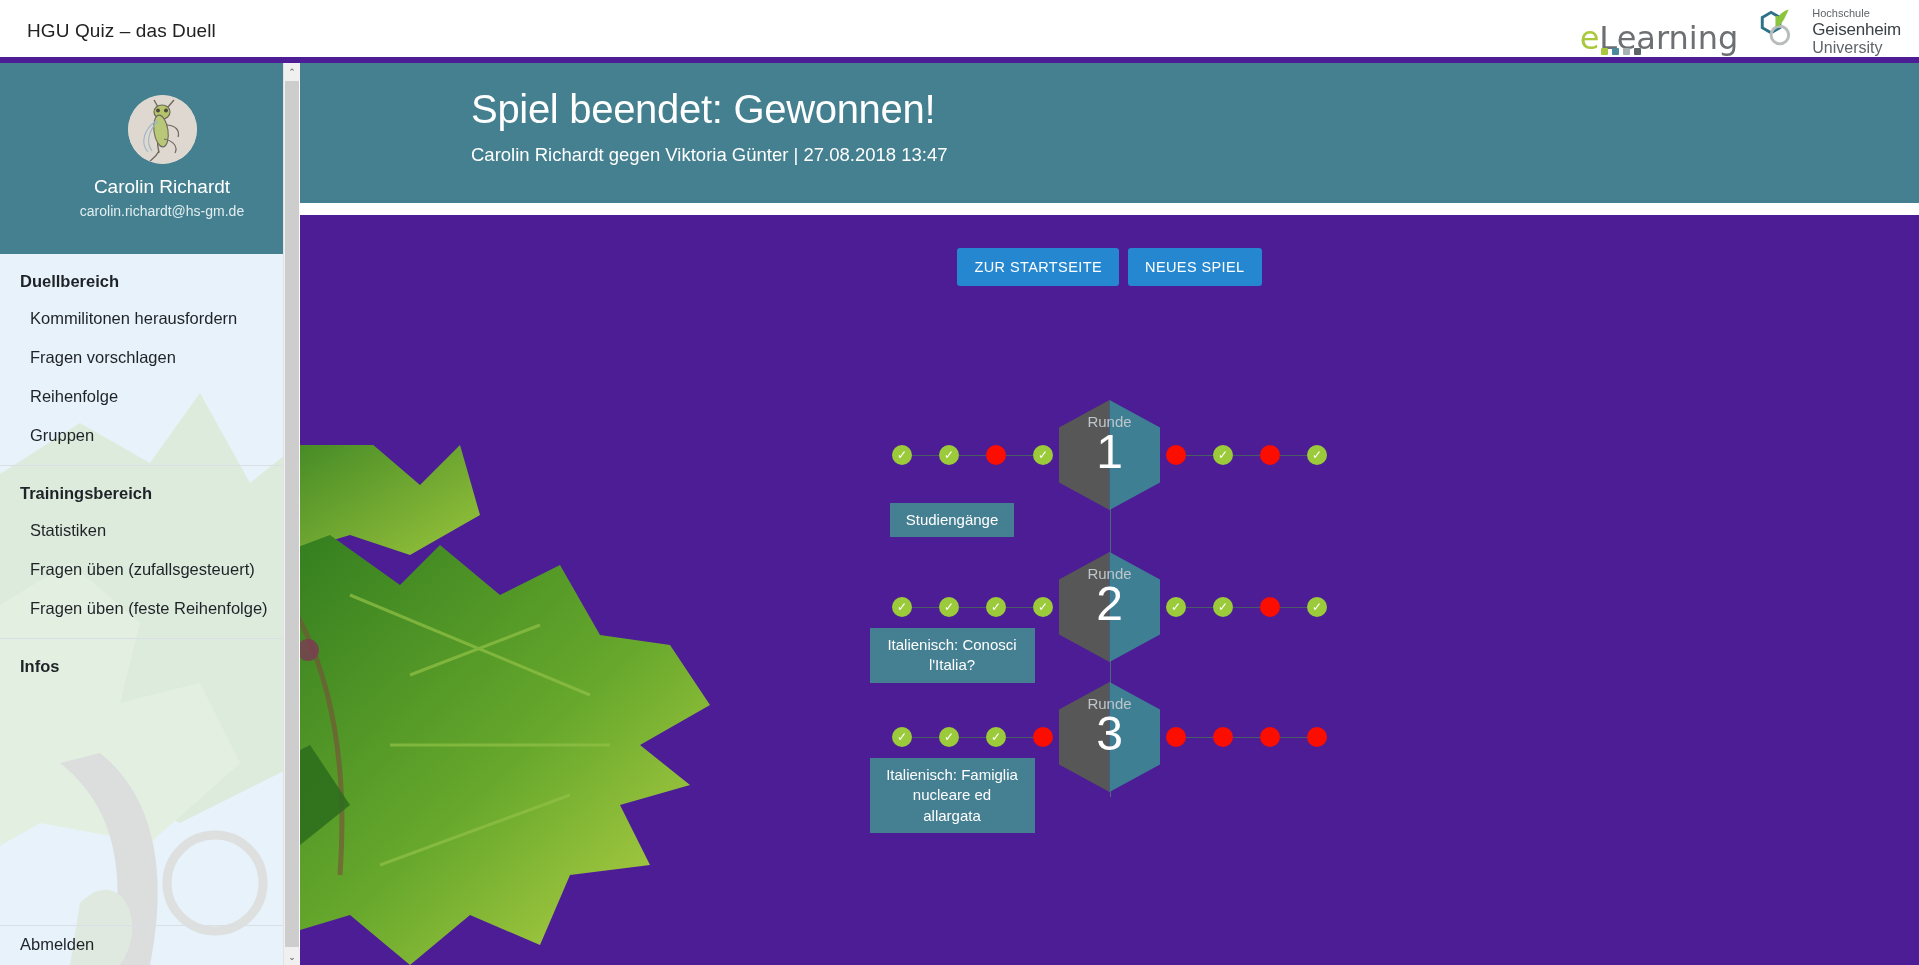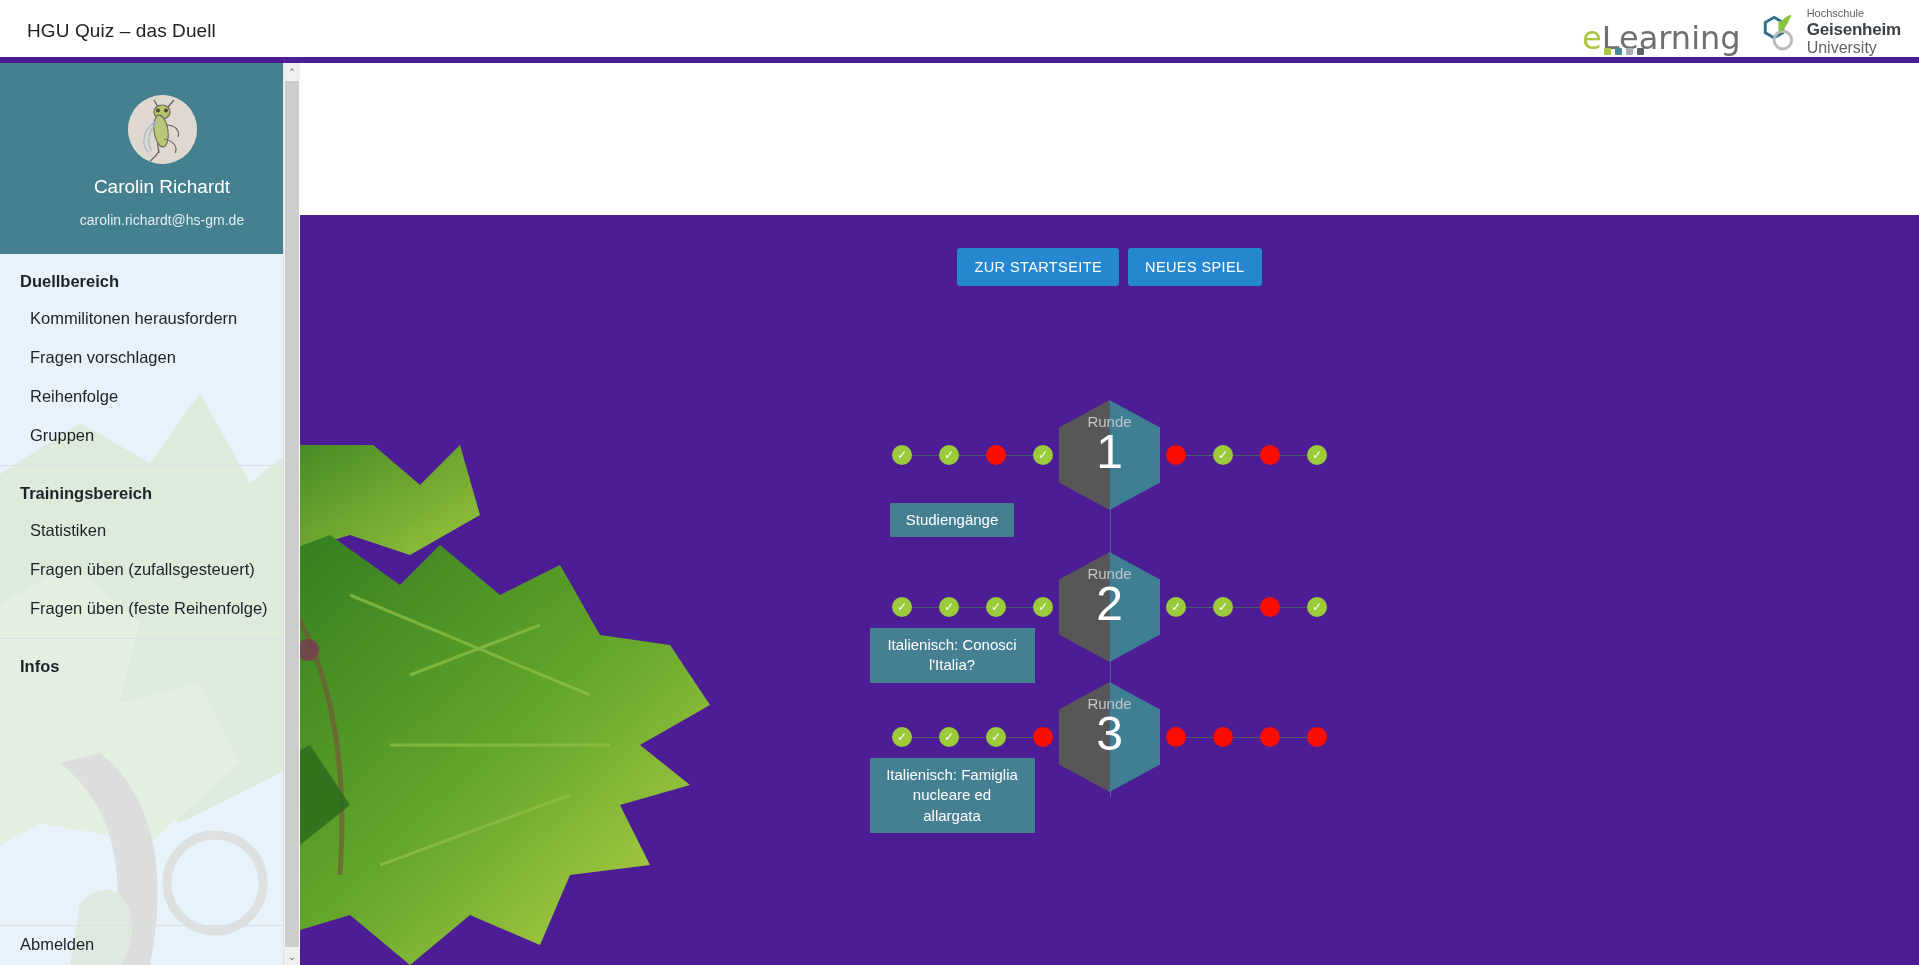--- a/index.html
+++ b/index.html
@@ -23,25 +23,25 @@
   }
   #brandbar {
     position: absolute; right: 18px; top: 8px;
     height: 48px; display: flex; align-items: center; gap: 14px;
   }
   .elearning-logo { display: flex; align-items: flex-end; height: 42px; }
   .el-e { font-size: 32px; color: #a9c83c; line-height: .95; font-family: "DejaVu Sans", sans-serif; }
   .el-rest { font-size: 32px; color: #6d7073; line-height: .95; font-family: "DejaVu Sans", sans-serif; position: relative; }
   .el-dots { position: absolute; left: 2px; bottom: -2px; display: flex; gap: 4px; }
   .el-dots i { width: 7px; height: 7px; display: block; border-radius: 1px; }
-  .hgu-logo { display: flex; align-items: center; gap: 8px; }
+  .hgu-logo { display: flex; align-items: flex-start; gap: 16px; }
   .hgu-mark { width: 44px; height: 40px; }
   .hgu-text { line-height: 1.12; }
   .hgu-l1 { font-size: 11px; color: #5f6468; }
-  .hgu-l2 { font-size: 17px; color: #3b4247; font-weight: bold; letter-spacing: -.2px; }
+  .hgu-l2 { font-size: 17px; color: #3b4247; font-weight: normal; letter-spacing: -.2px; }
   .hgu-l3 { font-size: 16px; color: #5f6468; }
 
   
   #sidebar {
     position: absolute; left: 0; top: 63px;
     width: 283px; height: 902px;
     overflow: hidden;
     background: #eef5fb;
   }
   #sidebar-leafbg {
@@ -51,21 +51,21 @@
   #side-profile {
     position: absolute; left: 0; top: 0; width: 324px; height: 191px;
     background: #44808f; text-align: center;
   }
   #avatar {
     width: 69px; height: 69px; border-radius: 50%;
     margin: 32px auto 0; overflow: hidden;
     background: #ded9d2;
   }
   #profile-name { margin-top: 12px; font-size: 19px; color: #ffffff; }
-  #profile-email { margin-top: 14px; font-size: 14px; color: #e2eef1; }
+  #profile-email { margin-top: 5px; font-size: 14px; color: #e2eef1; }
 
   #side-nav { position: absolute; left: 0; top: 191px; width: 283px; }
   .nav-group { border-bottom: 1px solid #d9dfe4; padding-bottom: 10px; }
   .nav-group.last { border-bottom: none; }
   .nav-head {
     font-size: 16.5px; font-weight: bold; color: #1f2328;
     padding: 18px 0 8px 20px;
   }
   .nav-item {
     font-size: 16.5px; color: #1f2328;
@@ -276,20 +276,24 @@
 </div>
 
 <div id="side-scrollbar">
   <div class="sb-arrow up">⌃</div>
   <div id="sb-thumb"></div>
   <div class="sb-arrow down">⌄</div>
 </div>
 
 <div id="main">
 
+  <div id="main-banner">
+    <h1 id="page-title">Spiel beendet: Gewonnen!</h1>
+    <div id="page-subtitle">Carolin Richardt gegen Viktoria Günter | 27.08.2018 13:47</div>
+  </div>
 
   <div id="main-body">
 
     <svg id="body-leaf" viewBox="0 0 680 560">
       <defs>
         <linearGradient id="lf" x1="0" y1="0" x2="1" y2="1">
           <stop offset="0" stop-color="#2f7a1e"></stop>
             <stop offset="0.55" stop-color="#67a82c"></stop>
             <stop offset="1" stop-color="#c2d84a"></stop>
         </linearGradient>

